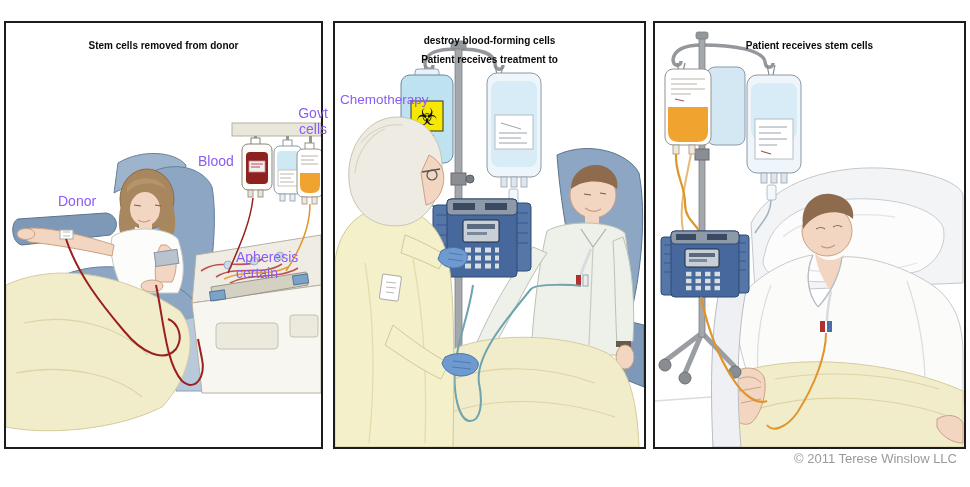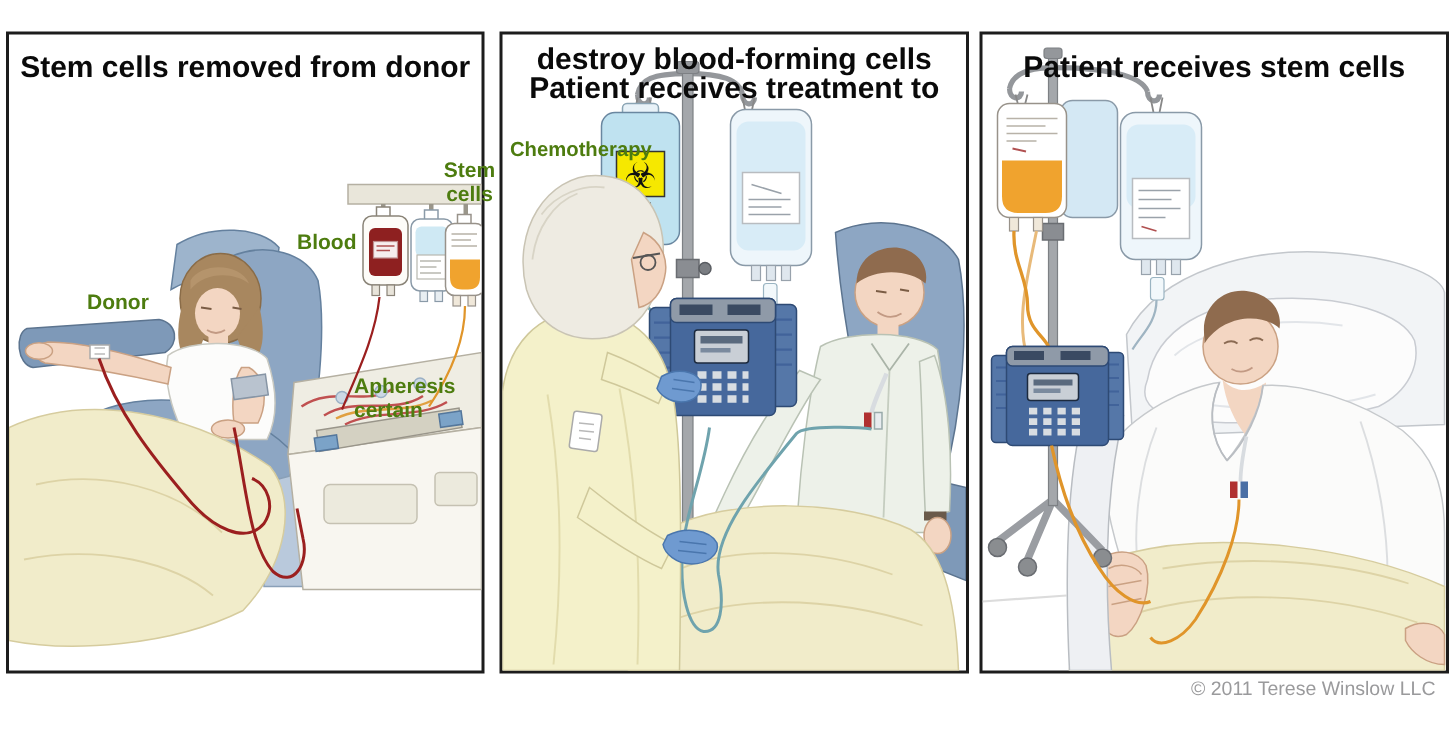--- a/index.html
+++ b/index.html
@@ -4,22 +4,22 @@
 <style>
   html,body{margin:0;padding:0;background:#ffffff;}
   body{width:970px;height:487px;position:relative;overflow:hidden;
        font-family:"Liberation Sans",sans-serif;color:#111;}
   .panel{position:absolute;top:21px;height:428px;border:2px solid #1c1c1c;background:#fff;box-sizing:border-box;}
   #panel1{left:4px;width:319px;}
   #panel2{left:333px;width:313px;}
   #panel3{left:653px;width:313px;}
   .scene{position:absolute;left:0;top:0;}
   .title{position:absolute;left:0;right:0;text-align:center;font-weight:bold;
-         font-size:20px;line-height:19px;color:#0a0a0a;}
-  .lbl{position:absolute;font-size:14px;line-height:16px;color:#4d7c0f;font-weight:bold;}
+         font-size:10px;line-height:19px;color:#0a0a0a;}
+  .lbl{position:absolute;font-size:14px;line-height:16px;color:#8b5cf6;}
   .footer{position:absolute;right:13px;top:451px;text-align:right;
           font-size:13px;line-height:15px;color:#9a9a9c;}
   .ln{fill:none;}
   svg text{font-family:"DejaVu Sans","Liberation Sans",sans-serif;}
 </style>
 </head>
 <body>
 
 <div id="panel1" class="panel">
   <svg class="scene" width="315" height="424" viewBox="0 0 315 424">
@@ -105,21 +105,21 @@
       <rect x="299" y="120" width="9" height="7" fill="#fff" stroke="#98928a"></rect>
       <rect x="291" y="126" width="26" height="48" rx="6" fill="#ffffff" stroke="#98928a"></rect>
       <path d="M294,150 L314,150 L314,162 q0,8 -8,8 L302,170 q-8,0 -8,-8 Z" fill="#f0a32e"></path>
       <path d="M295,133 l17,0 M295,137 l13,0 M295,141 l17,0" stroke="#b8b2a8" stroke-width="1" class="ln"></path>
       <rect x="296" y="174" width="5" height="7" fill="#f0e8da" stroke="#98928a" stroke-width="0.8"></rect>
       <rect x="306" y="174" width="5" height="7" fill="#f0e8da" stroke="#98928a" stroke-width="0.8"></rect>
       <path d="M304,181 C304,206 292,230 280,248" stroke-width="1.5" class="ln" stroke="#e0952a"></path>
     </g>
   </svg>
   <div class="title" style="top:13px;">Stem cells removed from donor</div>
-  <div class="lbl" style="left:284px;top:82px;width:46px;text-align:center;">Stem cells</div>
+  <div class="lbl" style="left:284px;top:82px;width:46px;text-align:center;">Govt cells</div>
   <div class="lbl" style="left:192px;top:130px;width:44px;text-align:left;">Blood</div>
   <div class="lbl" style="left:52px;top:170px;">Donor</div>
   <div class="lbl" style="left:230px;top:226px;width:80px;">Apheresis certain</div>
 </div>
 
 <div id="panel2" class="panel">
   <svg class="scene" width="309" height="424" viewBox="0 0 309 424">
 
     <g>
       <path d="M123,26 C100,26 92,30 90,40 M90,40 C90,48 98,48 98,42" stroke="#94979b" stroke-width="3.5" class="ln"></path>

